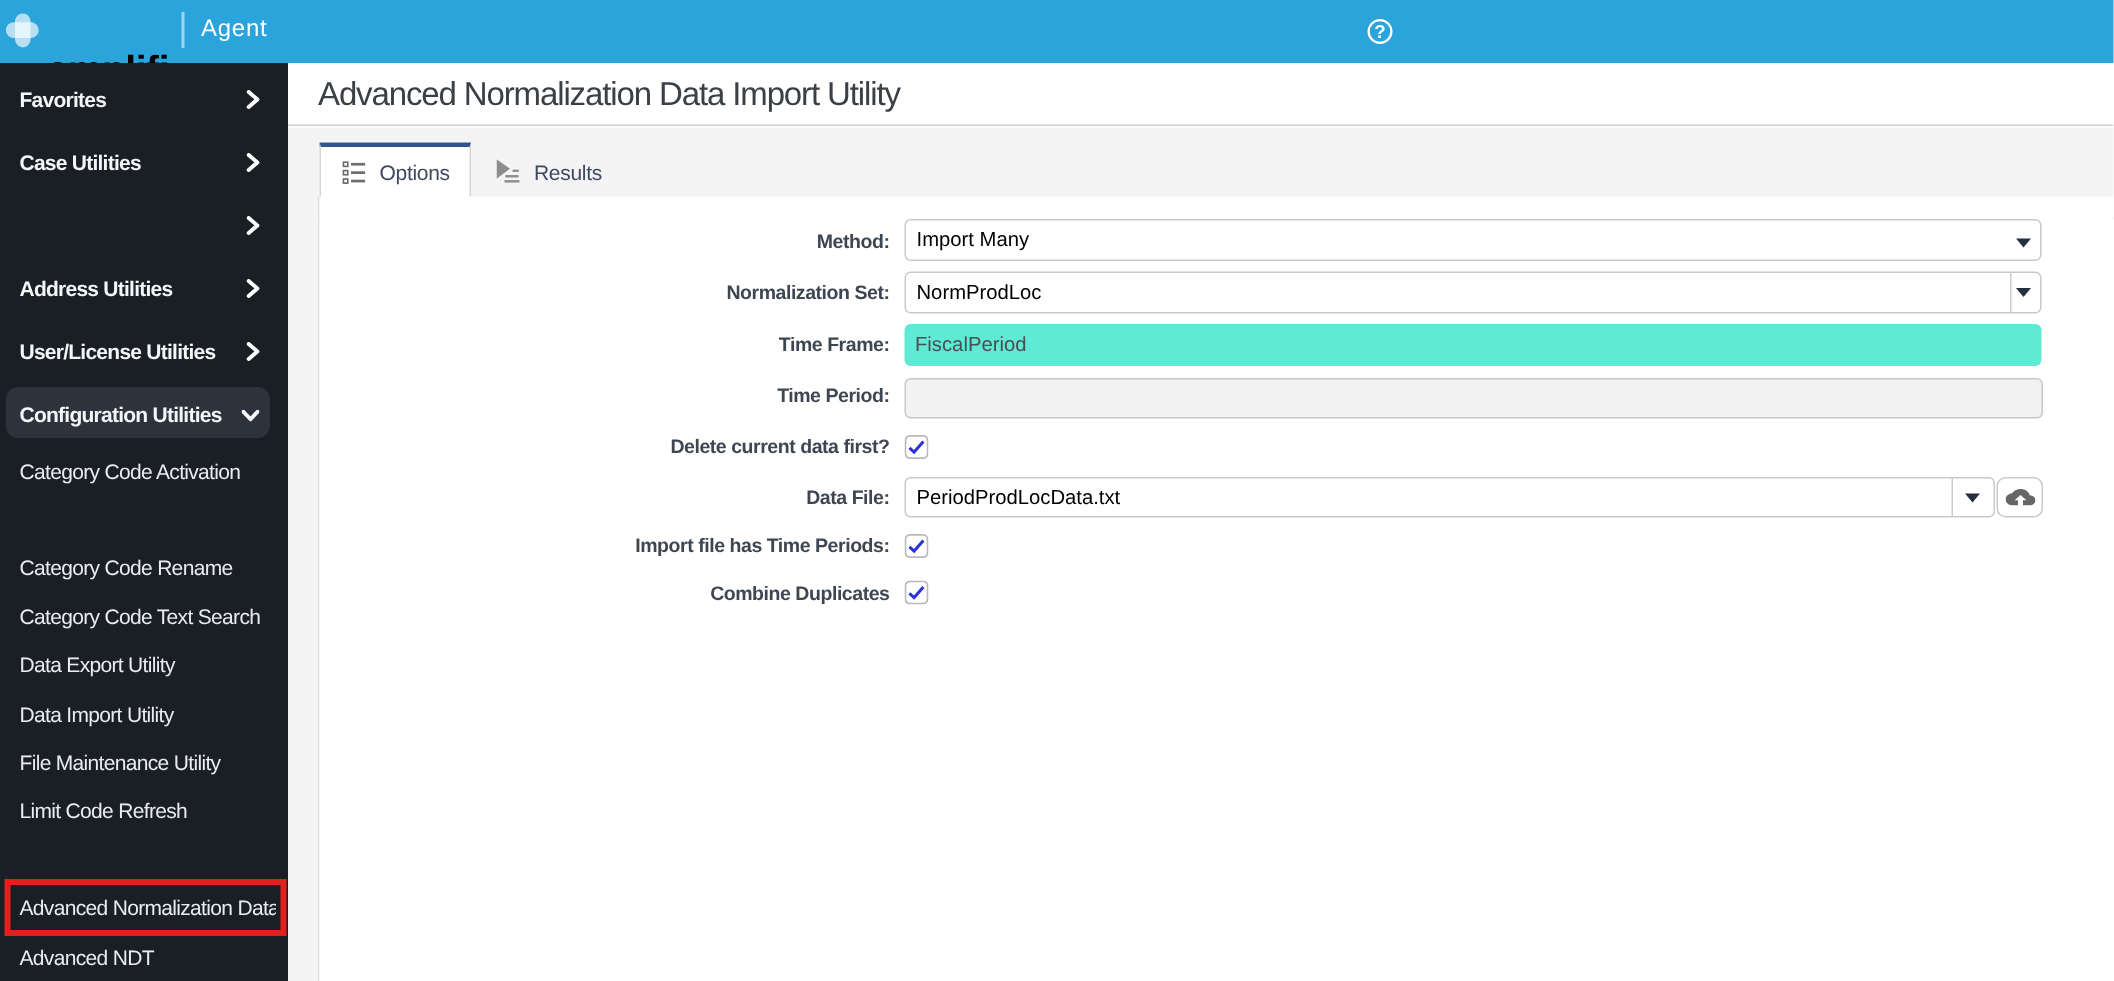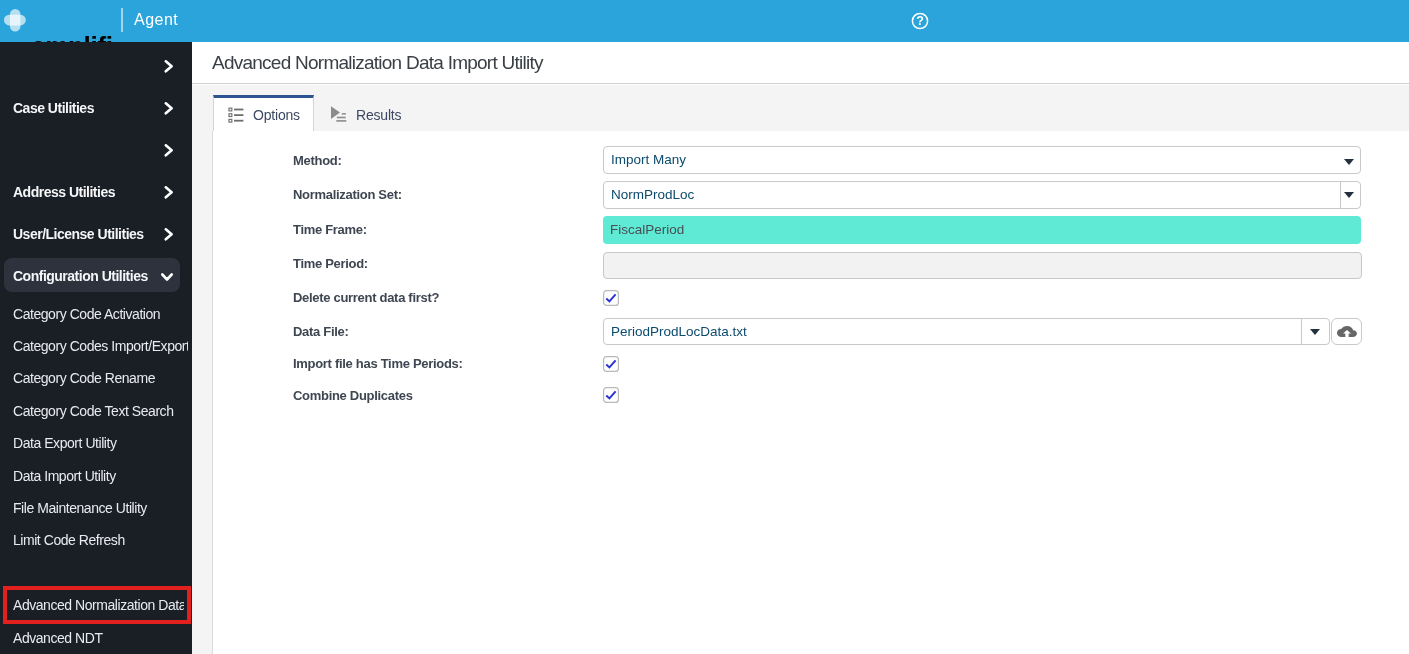--- a/index.html
+++ b/index.html
@@ -12,29 +12,29 @@
 #agent{position:absolute;left:134px;top:0;height:39px;line-height:39px;color:#fff;font-size:16px;letter-spacing:0.5px;}
 
 #side{position:absolute;left:0;top:42px;width:192px;height:612px;background:#1a1e25;overflow:hidden;}
 .nav{position:absolute;left:0;width:192px;height:34px;line-height:34px;color:#f4f6f8;font-size:14px;font-weight:bold;padding-left:13px;white-space:nowrap;letter-spacing:-0.5px;}
 .sub{position:absolute;left:0;width:188px;height:32px;line-height:32px;color:#e9ebee;font-size:14px;padding-left:13px;white-space:nowrap;overflow:hidden;letter-spacing:-0.45px;}
 .chev{position:absolute;left:163.5px;top:11px;}
 #pill{position:absolute;left:4px;top:216px;width:176px;height:34px;background:#2d323d;border-radius:8px;}
 #redbox{position:absolute;left:3px;top:544px;width:187.5px;height:38px;border:4px solid #e2211f;}
 
 #titlebar{position:absolute;left:192px;top:42px;width:1217px;height:42px;background:#fff;border-bottom:1px solid #cfcfcf;}
-#title{position:absolute;left:20px;top:0;height:42px;line-height:42px;font-size:19px;letter-spacing:-0.75px;color:#3b4046;}
+#title{position:absolute;left:20px;top:0;height:42px;line-height:42px;font-size:22px;letter-spacing:-0.75px;color:#3b4046;}
 #tabstrip{position:absolute;left:192px;top:85px;width:1217px;height:61px;background:#f4f4f5;border-bottom:1px solid #d5d5d5;}
 #panel{position:absolute;left:213px;top:131px;width:1196px;height:523px;background:#fff;}
 #gutter{position:absolute;left:192px;top:131px;width:21px;height:523px;background:#f4f4f5;border-right:1px solid #dcdcdc;}
 #tab1{position:absolute;left:21px;top:10px;width:101px;height:37px;background:#fff;border:1px solid #d5d5d5;border-top:3px solid #2e5591;border-bottom:none;}
 .tabtxt{font-size:14px;color:#3c4960;letter-spacing:-0.2px;}
 
-.lbl{position:absolute;width:300px;font-size:13px;font-weight:bold;color:#3e4651;line-height:16px;letter-spacing:-0.3px;}
-.field{position:absolute;left:603px;background:#fff;border:1px solid #c9c9c9;border-radius:4px;font-size:13.5px;color:#0c4a6e;line-height:26px;padding-left:7px;white-space:nowrap;}
+.lbl{position:absolute;text-align:right;width:300px;font-size:13px;font-weight:bold;color:#3e4651;line-height:16px;letter-spacing:-0.3px;}
+.field{position:absolute;left:603px;background:#fff;border:1px solid #c9c9c9;border-radius:4px;font-size:13.5px;color:#000000;line-height:26px;padding-left:7px;white-space:nowrap;}
 .arrow{position:absolute;width:0;height:0;border-left:5.5px solid transparent;border-right:5.5px solid transparent;border-top:6px solid #25303e;}
 .cb{position:absolute;left:603px;}
 </style>
 </head>
 <body>
 
 <div id="hdr">
   <svg class="abs" style="left:0;top:0" width="30" height="42">
     <rect x="10" y="9" width="10.4" height="22.6" rx="5.2" fill="rgba(255,255,255,0.66)"></rect>
     <rect x="3.9" y="14.8" width="21.9" height="10.6" rx="5.3" fill="rgba(255,255,255,0.66)"></rect>
@@ -43,20 +43,21 @@
   <div id="divider"></div>
   <div id="agent">Agent</div>
   <svg class="abs" style="left:911px;top:12px" width="18" height="18">
     <circle cx="9" cy="9" r="7.6" stroke="#fff" stroke-width="1.5" fill="none"></circle>
     <text x="9" y="13.4" text-anchor="middle" font-size="12.5" font-weight="bold" fill="#fff" font-family="Liberation Sans">?</text>
   </svg>
 </div>
 
 <div id="side">
   <div id="pill"></div>
+  <div class="nav" style="top:7px">Favorites</div>
   <div class="nav" style="top:49px">Case Utilities</div>
   <div class="nav" style="top:133px">Address Utilities</div>
   <div class="nav" style="top:175px">User/License Utilities</div>
   <div class="nav" style="top:217px">Configuration Utilities</div>
   <svg class="chev" style="top:18px" width="10" height="13">
       <polyline points="1.8,1.3 7.6,6.3 1.8,11.3" stroke="#fff" stroke-width="2.6" fill="none" stroke-linecap="round" stroke-linejoin="round"></polyline>
     </svg>
   <svg class="chev" style="top:60px" width="10" height="13">
       <polyline points="1.8,1.3 7.6,6.3 1.8,11.3" stroke="#fff" stroke-width="2.6" fill="none" stroke-linecap="round" stroke-linejoin="round"></polyline>
     </svg>
@@ -66,21 +67,20 @@
   <svg class="chev" style="top:144px" width="10" height="13">
       <polyline points="1.8,1.3 7.6,6.3 1.8,11.3" stroke="#fff" stroke-width="2.6" fill="none" stroke-linecap="round" stroke-linejoin="round"></polyline>
     </svg>
   <svg class="chev" style="top:186px" width="10" height="13">
       <polyline points="1.8,1.3 7.6,6.3 1.8,11.3" stroke="#fff" stroke-width="2.6" fill="none" stroke-linecap="round" stroke-linejoin="round"></polyline>
     </svg>
   <svg class="chev" style="left:160.5px;top:231px" width="12" height="9">
       <polyline points="1.3,1.5 6,6.5 10.7,1.5" stroke="#fff" stroke-width="2.6" fill="none" stroke-linecap="round" stroke-linejoin="round"></polyline>
     </svg>
   <div class="sub" style="top:255.5px">Category Code Activation</div>
-  <div class="sub" style="top:287.9px">Category Codes Import/Export</div>
   <div class="sub" style="top:320.3px">Category Code Rename</div>
   <div class="sub" style="top:352.7px">Category Code Text Search</div>
   <div class="sub" style="top:385.1px">Data Export Utility</div>
   <div class="sub" style="top:449.9px">File Maintenance Utility</div>
   <div class="sub" style="top:417.5px">Data Import Utility</div>
   <div class="sub" style="top:482.3px">Limit Code Refresh</div>
   <div class="sub" style="top:547.1px;width:184px">Advanced Normalization Data Import</div>
   <div class="sub" style="top:579.5px">Advanced NDT</div>
   <div id="redbox"></div>
 </div>

